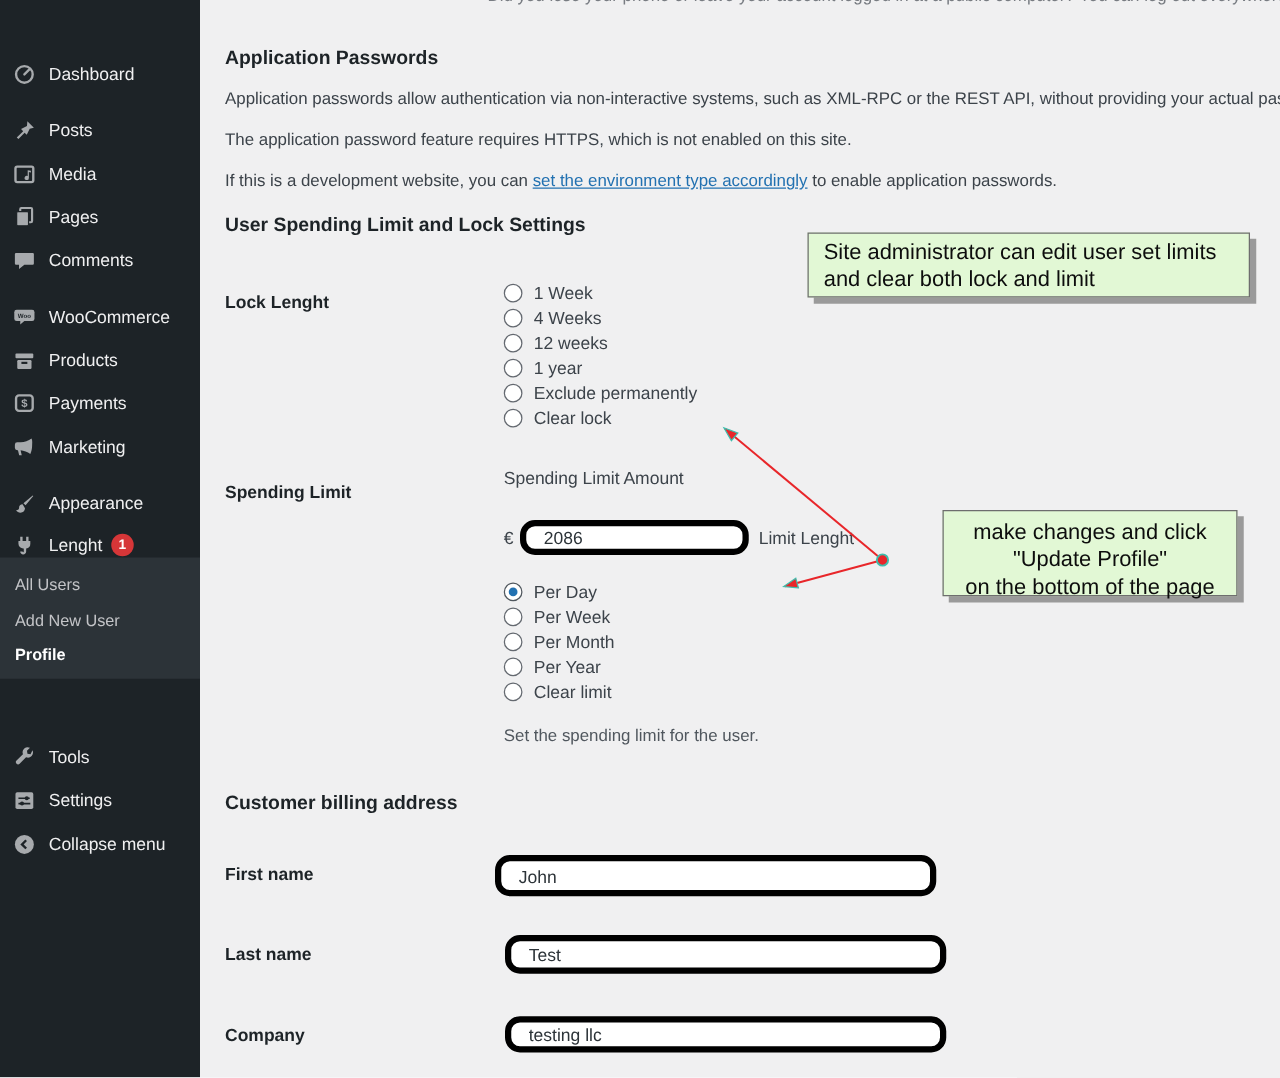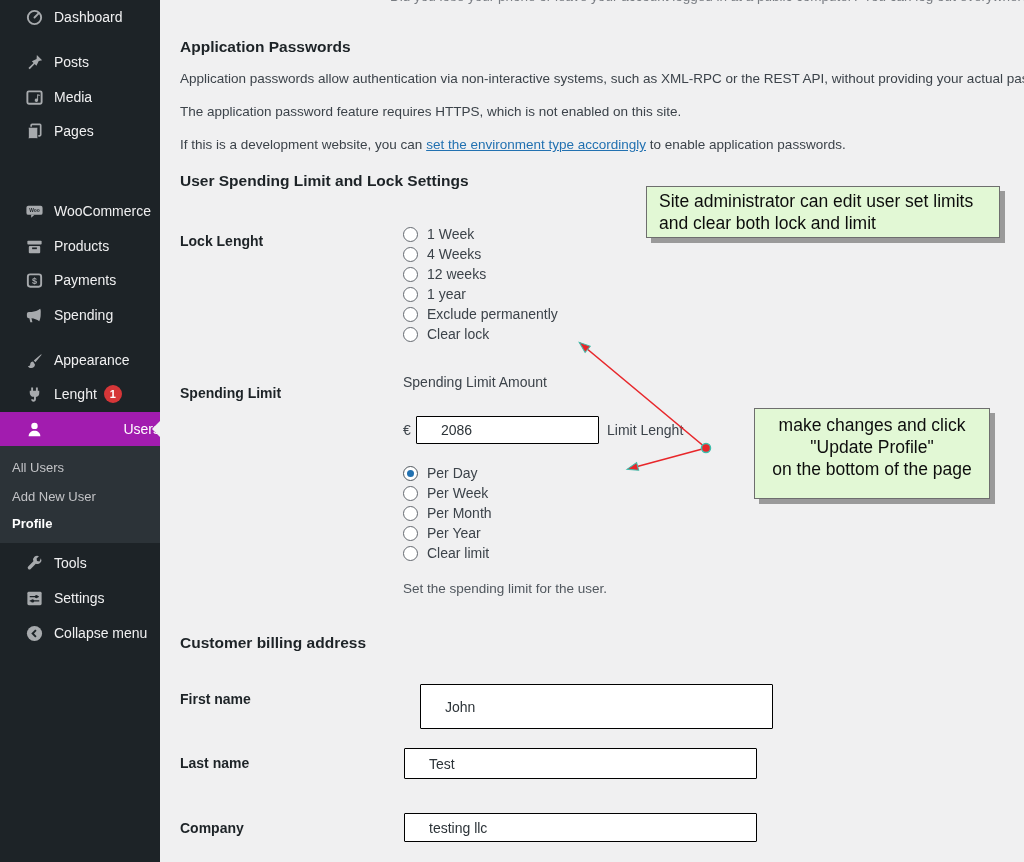--- a/index.html
+++ b/index.html
@@ -3,21 +3,21 @@
 <meta charset="utf-8">
 <style>
   * { margin:0; padding:0; box-sizing:border-box; }
   html,body { width:1024px; height:862px; }
   body { font-family:"Liberation Sans","DejaVu Sans",sans-serif; }
   #page { position:relative; width:1024px; height:862px; overflow:hidden; background:#f0f0f1; }
 
   
   #sidebar { position:absolute; left:0; top:0; width:160px; height:862px; background:#1d2327; z-index:5; }
   .mitem { position:absolute; left:0; width:160px; height:34px; display:flex; align-items:center;
-           padding-left:24px; color:#f0f0f1; font-size:14px; cursor:pointer; }
+           padding-left:9px; color:#f0f0f1; font-size:14px; cursor:pointer;margin-top:42px; }
   .mitem .micon { width:20px; height:20px; color:#a7aaad; display:inline-flex; align-items:center; justify-content:center; flex:none; }
   .micon svg { width:19px; height:19px; display:block; }
   .mitem .mlabel { margin-left:10px; white-space:nowrap; }
   .mitem.active { background:#a21caf; color:#fff;justify-content:space-between; }
   .mitem.active .micon { color:#fff; }
   .arrow-notch { position:absolute; right:0; top:9px; width:0; height:0;
                  border-top:8px solid transparent; border-bottom:8px solid transparent;
                  border-right:8px solid #f0f0f1; }
   .badge { margin-left:7px; background:#d63638; color:#fff; font-size:11px; line-height:18px;
            min-width:18px; height:18px; border-radius:9px; text-align:center; padding:0 5px; font-weight:bold; }
@@ -37,22 +37,22 @@
   .topnotice { font-size:13.5px; color:#787c82; white-space:nowrap; }
 
   .radio-row { display:flex; align-items:center; height:20px; cursor:pointer; }
   .radio { width:15px; height:15px; border:1px solid #646970; border-radius:50%; background:#fff;
            position:relative; flex:none; }
   .radio-row.checked .radio { border-color:#50575e; }
   .radio-row.checked .radio::after { content:""; position:absolute; left:3px; top:3px; width:7px; height:7px;
            border-radius:50%; background:#2271b1; }
   .radio-lbl { margin-left:9px; font-size:14px; color:#3c434a; white-space:nowrap; }
 
-  input.txt { border:1px solid #000000; border-radius:1px; background:#fff; color:#2c3338;
-              font-size:14px; font-family:"Liberation Sans","DejaVu Sans",sans-serif; padding:0 24px; }
+  input.txt { border:5px solid #000000; border-radius:12px; background:#fff; color:#2c3338;
+              font-size:14px; font-family:"Liberation Sans","DejaVu Sans",sans-serif; padding:0 14px; }
 
   .annot { background:#e2f8d5; border:1px solid #6e6e6e; box-shadow:5px 5px 0 0 #9a9a9a;
            font-family:Liberation Sans, sans-serif; font-size:17.5px; color:#0d0d0d;
            line-height:22px;margin-left:48px; }
   #annot1 { padding:3px 12px; }
   #annot2 { text-align:center; padding:5px 6px; }
 
   #arrowsvg { position:absolute; left:0; top:0; pointer-events:none; z-index:4; }
 </style>
 </head>
@@ -94,20 +94,28 @@
     <div class="mitem" style="top:114px">
       <span class="micon">
         <svg viewBox="0 0 20 20">
             <rect x="6.5" y="2.5" width="10" height="12" rx="1" fill="none" stroke="currentColor" stroke-width="1.8"></rect>
             <rect x="3.5" y="5.5" width="10" height="12" rx="1" fill="currentColor" stroke="#1d2327"></rect>
           </svg>
       </span>
         <span class="mlabel">Pages</span>
     </div>
 
+    <div class="mitem" style="top:149px">
+      <span class="micon">
+        <svg viewBox="0 0 20 20">
+            <path fill="currentColor" d="M3 3.5h14a1 1 0 0 1 1 1v8a1 1 0 0 1-1 1h-7l-4.5 3.5v-3.5H3a1 1 0 0 1-1-1v-8a1 1 0 0 1 1-1z"></path>
+          </svg>
+      </span>
+        <span class="mlabel">Comments</span>
+    </div>
 
     <div class="mitem" style="top:194px">
       <span class="micon">
         <svg viewBox="0 0 20 20">
             <rect x="1.5" y="4" width="17" height="9.5" rx="2" fill="currentColor"></rect>
             <path fill="currentColor" d="M6.5 13.5v3l3.5-3z"></path>
             <text x="10" y="11" font-size="5.2" text-anchor="middle" fill="#1d2327" font-weight="bold">Woo</text>
           </svg>
       </span>
         <span class="mlabel">WooCommerce</span>
@@ -133,21 +141,21 @@
       </span>
         <span class="mlabel">Payments</span>
     </div>
 
     <div class="mitem" style="top:298px">
       <span class="micon">
         <svg viewBox="0 0 20 20">
             <path fill="currentColor" d="M16 3c-2.5 2-6 3.2-9 3.2H4A2 2 0 0 0 2 8.2v2.6a2 2 0 0 0 2 2h.6l1 4.2h2.2l-1-4.1c2.8.2 5.8 1.3 8.2 3.1 1-2 1.5-4.5 1.5-6.5S17 5 16 3z"></path>
           </svg>
       </span>
-        <span class="mlabel">Spending</span>
+        <span class="mlabel">Marketing</span>
     </div>
 
     <div class="mitem" style="top:343px">
       <span class="micon">
         <svg viewBox="0 0 20 20">
             <path fill="currentColor" d="M17 3.5 9.2 10l1.8 1.8L17.5 4zM8.5 11c-1.8 0-3 1.2-3 3 0 1.3-1 2-2.5 2 .8 1.2 2.2 2 3.7 2 2.2 0 3.8-1.6 3.8-3.7z"></path>
           </svg>
       </span>
         <span class="mlabel">Appearance</span>
     </div>
@@ -276,41 +284,41 @@
           <span class="radio-lbl">Per Year</span>
         </div>
       <div class="radio-row">
           <span class="radio"></span>
           <span class="radio-lbl">Clear limit</span>
         </div>
     </div>
 
     <div class="abs helptext" style="left:243px; top:581px">Set the spending limit for the user.</div>
 
-    <div id="annot2" class="abs annot" style="left:546px; top:408px; width:236px; height:91px">
+    <div id="annot2" class="abs annot" style="left:546px; top:408px; width:236px; height:69px">
       <div>make changes and click</div>
       <div>"Update Profile"</div>
       <div>on the bottom of the page</div>
     </div>
 
     <svg id="arrowsvg" width="864" height="862" viewBox="0 0 864 862">
       <defs>
         <marker id="ah" markerWidth="14" markerHeight="12" refX="11" refY="5" orient="auto" markerUnits="userSpaceOnUse">
           <path d="M1,1 L12,5 L1,9 z" fill="#e8262a" stroke="#3fbdac" stroke-width="1"></path>
         </marker>
       </defs>
       <line x1="546" y1="448" x2="420" y2="343" stroke="#e8262a" stroke-width="1.6" marker-end="url(#ah)"></line>
       <line x1="546" y1="448" x2="468" y2="469" stroke="#e8262a" stroke-width="1.6" marker-end="url(#ah)"></line>
       <circle cx="546" cy="448" r="4.5" fill="#e8262a" stroke="#3fbdac" stroke-width="1.5"></circle>
     </svg>
 
     <div class="abs h2" style="left:20px; top:634px">Customer billing address</div>
 
     <div class="abs flabel" style="left:20px; top:691px">First name</div>
-    <input class="abs txt" style="left: 260px; top: 684px; width: 353px; height: 45px;" value="John">
+    <input class="abs txt" style="left: 236px; top: 684px; width: 353px; height: 33px;" value="John">
 
     <div class="abs flabel" style="left:20px; top:755px">Last name</div>
     <input class="abs txt" style="left: 244px; top: 748px; width: 353px; height: 31px;" value="Test">
 
     <div class="abs flabel" style="left:20px; top:820px">Company</div>
     <input class="abs txt" style="left: 244px; top: 813px; width: 353px; height: 29px;" value="testing llc">
 
   </div>
 </div>
 

